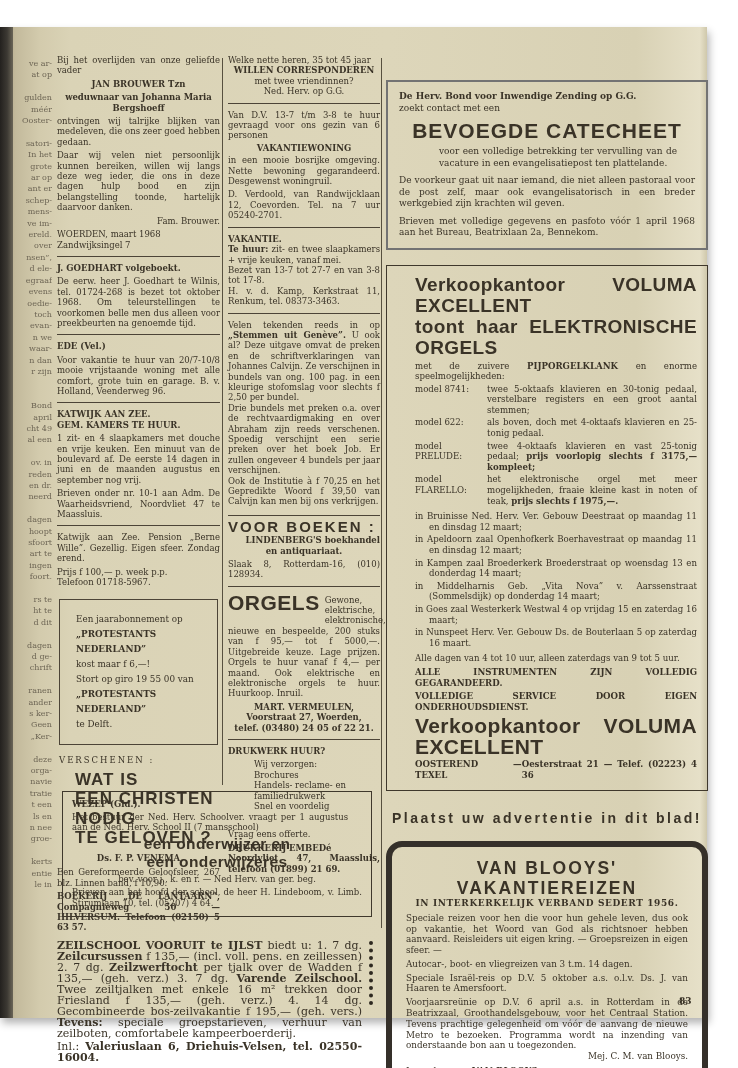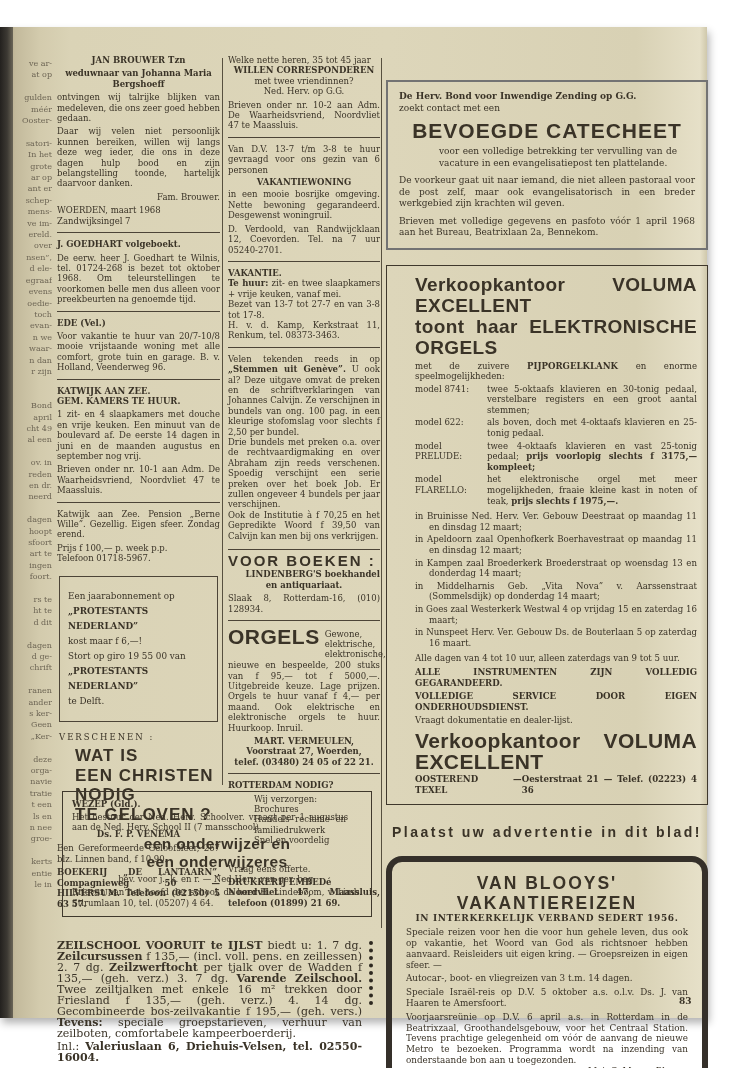--- a/index.html
+++ b/index.html
@@ -31,21 +31,21 @@
   .vr{position:absolute;width:1px;background:#57503f;}
   .vr1{left:222px;top:58px;height:727px;}
   .vr2{left:381px;top:58px;height:870px;}
   .rule{border:0;border-top:1.5px solid #4c4437;margin:6px 0 6px 0;}
   .bold{font-weight:bold;}
   .center{text-align:center;}
   .right{text-align:right;}
   .sans{font-family:"Liberation Sans","DejaVu Sans",sans-serif;}
   p{margin:0 0 3px 0;}
   .adtitle{font-weight:bold;margin-bottom:3px;}
-  .box-abo{border:1.5px solid #4c4437;padding:12px 8px;margin:12px 2px 10px 2px;font-size:8.8px;line-height:15px;text-align:left;}
+  .box-abo{border:1.5px solid #4c4437;padding:12px 16px;margin:12px 2px 10px 2px;font-size:8.8px;line-height:15px;text-align:left;}
   .kicker{letter-spacing:2px;margin:10px 0 4px 2px;font-size:8.5px;}
   .bigserifless{font-size:17px;line-height:19.5px;font-weight:bold;letter-spacing:1px;margin-left:18px;}
   .box-cat{border:2px solid #737373;padding:9px 11px;font-size:9px;line-height:11.5px;text-align:justify;}
   .cat-title{font-size:21px;line-height:23px;letter-spacing:1px;font-weight:bold;text-align:center;margin:5px 0 4px 0;}
   .cat-sub{margin:0 18px 6px 40px;text-align:justify;}
   .box-vol{border:1.5px solid #3f382c;padding:8px 10px 9px 28px;margin-top:15px;font-size:8.6px;line-height:10.6px;text-align:justify;}
   .vol-title{font-size:19px;line-height:21px;font-weight:bold;letter-spacing:0.4px;}
   .mrow{display:flex;margin-top:2px;}
   .mlabel{flex:none;width:72px;}
   .mdesc{flex:1;}
@@ -147,20 +147,21 @@
     <div class="frag-line">kerts</div>
     <div class="frag-line">entie</div>
     <div class="frag-line">le in</div>
   </div>
 
 <div class="vr vr1"></div>
 <div class="vr vr2"></div>
 
 <div class="col col1">
   <div>
+    <p>Bij het overlijden van onze geliefde vader</p>
     <p class="center bold">JAN BROUWER Tzn</p>
     <p class="center bold">weduwnaar van Johanna Maria Bergshoeff</p>
     <p>ontvingen wij talrijke blijken van medeleven, die ons zeer goed hebben gedaan.</p>
     <p>Daar wij velen niet persoonlijk kunnen bereiken, willen wij langs deze weg ieder, die ons in deze dagen hulp bood en zijn belangstelling toonde, hartelijk daarvoor danken.</p>
     <p class="right">Fam. Brouwer.</p>
     <p class="tight" style="margin:0">WOERDEN, maart 1968</p>
     <p style="margin:0">Zandwijksingel 7</p>
   </div>
   <hr class="rule">
   <div>
@@ -204,21 +205,20 @@
     <p class="bold">BOEKERIJ „DE LANTAARN”, Compagnieweg 50 — HILVERSUM. Telefoon (02150) 5 63 57.</p>
   </div>
 </div>
 
 <div class="col col2">
   <div>
     <p style="margin:0">Welke nette heren, 35 tot 45 jaar</p>
     <p class="center bold" style="margin:0">WILLEN CORRESPONDEREN</p>
     <p class="center" style="margin:0">met twee vriendinnen?</p>
     <p class="center">Ned. Herv. op G.G.</p>
-    <p>Brieven onder nr. 10-2 aan Adm. De Waarheidsvriend, Noordvliet 47 te Maassluis.</p>
   </div>
   <hr class="rule">
   <div>
     <p style="margin:0">Van D.V. 13-7 t/m 3-8 te huur gevraagd voor ons gezin van 6 personen</p>
     <p class="center bold" style="margin:2px 0">VAKANTIEWONING</p>
     <p>in een mooie bosrijke omgeving. Nette bewoning gegarandeerd. Desgewenst woningruil.</p>
     <p>D. Verdoold, van Randwijcklaan 12, Coevorden. Tel. na 7 uur 05240-2701.</p>
   </div>
   <hr class="rule">
   <div>
@@ -246,21 +246,21 @@
       <span class="org-big sans">ORGELS</span>
       <span class="org-lead">Gewone, elektrische, elektronische,</span>
     </div>
     <p style="margin-top:1px">nieuwe en bespeelde, 200 stuks van f 95,— tot f 5000,—. Uitgebreide keuze. Lage prijzen. Orgels te huur vanaf f 4,— per maand. Ook elektrische en elektronische orgels te huur. Huurkoop. Inruil.</p>
     <p class="center bold" style="margin:0">MART. VERMEULEN,</p>
     <p class="center bold" style="margin:0">Voorstraat 27, Woerden,</p>
     <p class="center bold">telef. (03480) 24 05 of 22 21.</p>
   </div>
   <hr class="rule">
   <div>
-    <p class="adtitle">ROTTERDAM NODIG?</p>
+    <p class="adtitle">DRUKWERK HUUR?</p>
     <div>
         <div class="dw-line">Wij verzorgen:</div>
         <div class="dw-line">Brochures</div>
         <div class="dw-line">Handels- reclame- en</div>
         <div class="dw-line">familiedrukwerk</div>
         <div class="dw-line">Snel en voordelig</div>
       </div>
     <p style="margin-top:18px">Vraag eens offerte.</p>
     <p class="bold" style="margin:0">DRUKKERIJ EMBEDé</p>
     <p class="bold">Noordvliet 47, Maassluis, telefoon (01899) 21 69.</p>
@@ -301,21 +301,20 @@
         <div class="loc-line">in Bruinisse Ned. Herv. Ver. Gebouw Deestraat op maandag 11 en dinsdag 12 maart;</div>
         <div class="loc-line">in Apeldoorn zaal Openhofkerk Boerhavestraat op maandag 11 en dinsdag 12 maart;</div>
         <div class="loc-line">in Kampen zaal Broederkerk Broederstraat op woensdag 13 en donderdag 14 maart;</div>
         <div class="loc-line">in Middelharnis Geb. „Vita Nova” v. Aarssenstraat (Sommelsdijk) op donderdag 14 maart;</div>
         <div class="loc-line">in Goes zaal Westerkerk Westwal 4 op vrijdag 15 en zaterdag 16 maart;</div>
         <div class="loc-line">in Nunspeet Herv. Ver. Gebouw Ds. de Bouterlaan 5 op zaterdag 16 maart.</div>
       </div>
     <p style="margin:5px 0 3px 0">Alle dagen van 4 tot 10 uur, alleen zaterdags van 9 tot 5 uur.</p>
     <p class="bold" style="margin:0 0 3px 0">ALLE INSTRUMENTEN ZIJN VOLLEDIG GEGARANDEERD.</p>
     <p class="bold" style="margin:0 0 3px 0">VOLLEDIGE SERVICE DOOR EIGEN ONDERHOUDSDIENST.</p>
-    <p style="margin:0 0 4px 0">Vraagt dokumentatie en dealer-lijst.</p>
     <div class="vol-title sans" style="font-size:21px">Verkoopkantoor VOLUMA EXCELLENT</div>
     <div style="display:flex;justify-content:space-between;margin-top:2px">
       <span class="bold">OOSTEREND — TEXEL</span>
       <span class="bold">Oesterstraat 21 — Telef. (02223) 4 36</span>
     </div>
   </div>
 
   <div class="banner sans">Plaatst uw advertentie in dit blad!</div>
 
   <div class="box-blo">

